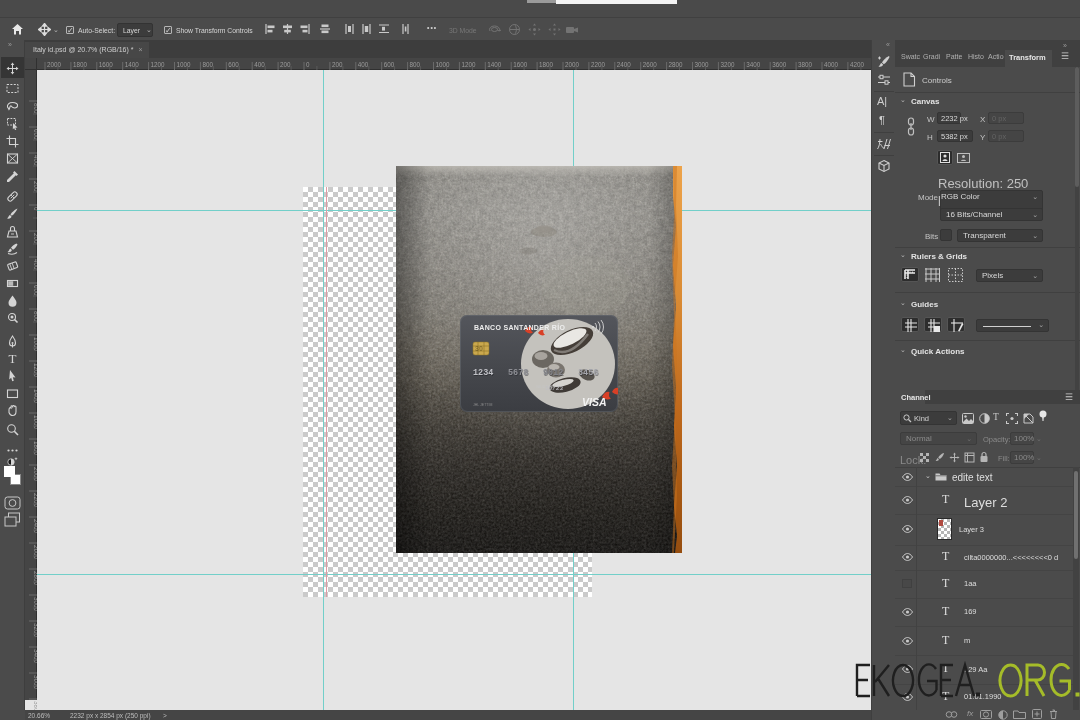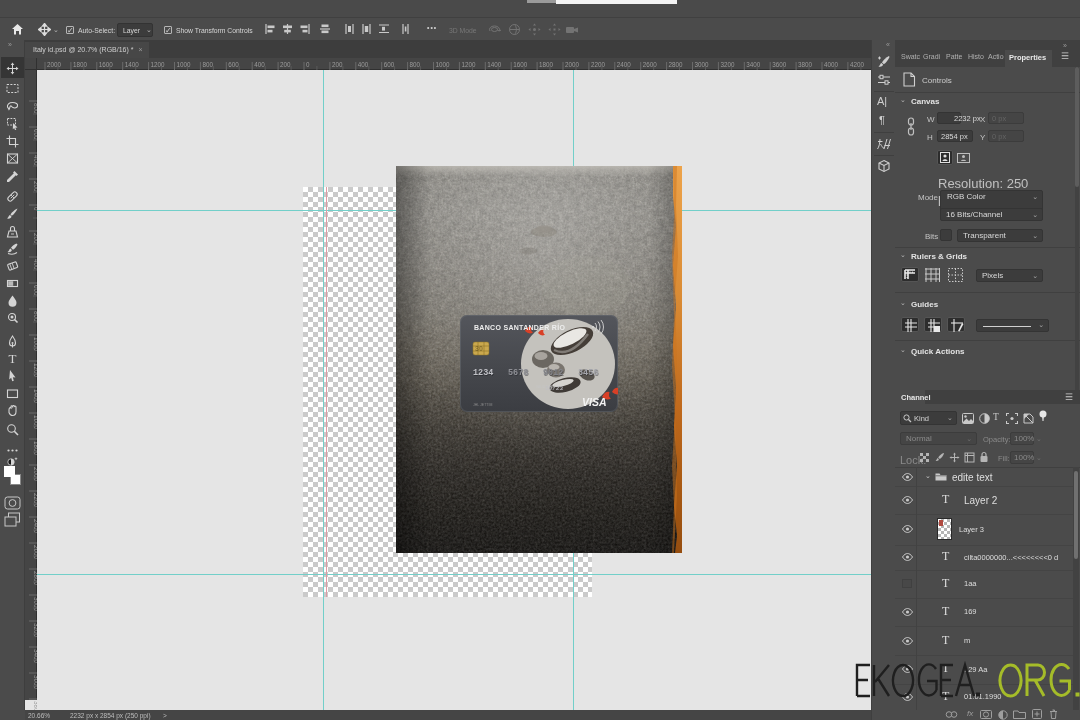--- a/index.html
+++ b/index.html
@@ -695,36 +695,36 @@
 
 <div class="abs" id="props">
       <div style="position:absolute;left:0;top:0;width:185px;height:27px;background:#404040"></div>
       <div style="position:absolute;left:168px;top:2px;color:#9a9a9a;font-size:7px">»</div>
       <div style="position:absolute;left:6px;top:13px;font-size:7px;color:#b0b0b0">Swatc</div>
       <div style="position:absolute;left:28px;top:13px;font-size:7px;color:#b0b0b0">Gradi</div>
       <div style="position:absolute;left:51px;top:13px;font-size:7px;color:#b0b0b0">Patte</div>
       <div style="position:absolute;left:73px;top:13px;font-size:7px;color:#b0b0b0">Histo</div>
       <div style="position:absolute;left:93px;top:13px;font-size:7px;color:#b0b0b0">Actio</div>
       <div style="position:absolute;left:110px;top:10px;width:47px;height:17px;background:#4b4b4b"></div>
-      <div style="position:absolute;left:114px;top:13px;font-size:7.5px;color:#e8e8e8;font-weight:bold">Properties</div>
+      <div style="position:absolute;left:114px;top:13px;font-size:7.5px;color:#e8e8e8;font-weight:bold">Transform</div>
       <div style="position:absolute;left:166px;top:11px;color:#c9c9c9;font-size:9px">☰</div>
       <svg style="position:absolute;left:7px;top:32px" width="14" height="15" viewBox="0 0 14 15">
         <path d="M2 1 H9 L12.5 4.5 V14 H2 Z" fill="#4b4b4b" stroke="#d0d0d0" stroke-width="1.1"></path>
         <path d="M9 1 V4.5 H12.5" fill="none" stroke="#d0d0d0" stroke-width="1.1"></path>
       </svg>
       <div style="position:absolute;left:27px;top:36px;font-size:8px;color:#cdcdcd">Controls</div>
       <div style="position:absolute;left:0px;top:52px;width:185px;height:1px;background:#404040"></div>
       <div style="position:absolute;left:5px;top:56px;color:#b9b9b9;font-size:7px">⌄</div>
       <div class="sechead" style="left:16px;top:57px">Canvas</div>
       <div style="position:absolute;left:32px;top:75px;font-size:8px;color:#c4c4c4">W</div>
-      <div class="field" style="left:42px;top:72px;width:24px;height:12px;line-height:11px;padding-left:16px;font-size:7.5px;white-space:nowrap">2232 px</div>
+      <div class="field" style="left:42px;top:72px;width:24px;height:12px;line-height:11px;padding-left:3px;font-size:7.5px;white-space:nowrap">2232 px</div>
       <div style="position:absolute;left:85px;top:75px;font-size:8px;color:#c4c4c4">X</div>
       <div class="gfield" style="left:93px;top:72px;width:36px;height:12px;line-height:11px;padding-left:3px;font-size:7.5px;white-space:nowrap">0 px</div>
       <div style="position:absolute;left:32px;top:93px;font-size:8px;color:#c4c4c4">H</div>
-      <div class="field" style="left:42px;top:90px;width:36px;height:12px;line-height:11px;padding-left:3px;font-size:7.5px;white-space:nowrap">2854 px</div>
+      <div class="field" style="left:42px;top:90px;width:36px;height:12px;line-height:11px;padding-left:3px;font-size:7.5px;white-space:nowrap">5382 px</div>
       <div style="position:absolute;left:85px;top:93px;font-size:8px;color:#c4c4c4">Y</div>
       <div class="gfield" style="left:93px;top:90px;width:36px;height:12px;line-height:11px;padding-left:3px;font-size:7.5px;white-space:nowrap">0 px</div>
       <svg style="position:absolute;left:11px;top:77px" width="10" height="20" viewBox="0 0 10 20">
         <g fill="none" stroke="#c0c0c0" stroke-width="1.2">
           <rect x="2.5" y="1" width="5" height="7" rx="2.5"></rect>
           <rect x="2.5" y="11" width="5" height="7" rx="2.5"></rect>
           <path d="M5 6 V13"></path>
         </g>
       </svg>
       <div class="ibtn" style="left:42px;top:110px;width:16px;height:15px;background:#2c2c2c;border:1px solid #555"></div>
@@ -733,21 +733,21 @@
         <circle cx="5" cy="4" r="1.6" fill="#e0e0e0"></circle>
         <path d="M2.5 9 C2.5 6.8 7.5 6.8 7.5 9 Z" fill="#e0e0e0"></path>
       </svg>
       <svg style="position:absolute;left:62px;top:113px" width="13" height="10" viewBox="0 0 13 10">
         <rect x="0.5" y="0.5" width="12" height="9" fill="none" stroke="#bdbdbd" stroke-width="1"></rect>
         <circle cx="6.5" cy="3.5" r="1.5" fill="#bdbdbd"></circle>
         <path d="M4 8 C4 6.2 9 6.2 9 8 Z" fill="#bdbdbd"></path>
       </svg>
       <div style="position:absolute;left:43px;top:136px;font-size:13px;color:#c0c0c0">Resolution: 250 pixels/inch</div>
       <div style="position:absolute;left:23px;top:153px;font-size:8px;color:#c4c4c4">Mode</div>
-      <div class="field" style="left:45px;top:150px;width:103px;height:25px;line-height:12px;padding-left:6px">RGB Color<span style="position:absolute;right:4px;color:#aaa;font-size:7px">⌄</span></div>
+      <div class="field" style="left:45px;top:150px;width:103px;height:25px;line-height:12px;padding-left:0">RGB Color<span style="position:absolute;right:4px;color:#aaa;font-size:7px">⌄</span></div>
       <div class="field" style="left:45px;top:168px;width:103px;height:13px;line-height:12px;padding-left:5px">16 Bits/Channel<span style="position:absolute;right:4px;color:#aaa;font-size:7px">⌄</span></div>
       <div style="position:absolute;left:30px;top:192px;font-size:8px;color:#c4c4c4">Bits</div>
       <div style="position:absolute;left:45px;top:189px;width:12px;height:12px;background:#3c3c3c;border:1px solid #343434;border-radius:2px"></div>
       <div class="field" style="left:62px;top:189px;width:86px;height:13px;line-height:12px;padding-left:5px">Transparent<span style="position:absolute;right:4px;color:#aaa;font-size:7px">⌄</span></div>
       <div style="position:absolute;left:0px;top:207px;width:185px;height:1px;background:#404040"></div>
       <div style="position:absolute;left:5px;top:211px;color:#b9b9b9;font-size:7px">⌄</div>
       <div class="sechead" style="left:16px;top:212px">Rulers &amp; Grids</div>
       <div class="ibtn" style="left:6px;top:227px;border:1px solid #555"></div>
       <svg style="position:absolute;left:9px;top:229px" width="12" height="11" viewBox="0 0 12 11">
         <path d="M1 1 V10 M1 1 H11 M1 4 H11 M4 1 V10" stroke="#e8e8e8" stroke-width="1.6" fill="none"></path>
@@ -896,21 +896,21 @@
       </svg>
       <div style="position:absolute;left:57px;top:82.0px;font-size:10px;color:#dedede">edite text</div>
       <div style="position:absolute;left:0;top:123.5px;width:178px;height:1px;background:#444444"></div>
       <div style="position:absolute;left:7px;top:105.8px">
         <svg width="11" height="8" viewBox="0 0 11 8">
           <path d="M0.5 4 C2 1.5 4 0.5 5.5 0.5 C7 0.5 9 1.5 10.5 4 C9 6.5 7 7.5 5.5 7.5 C4 7.5 2 6.5 0.5 4 Z" fill="none" stroke="#c9c9c9" stroke-width="1"></path>
           <circle cx="5.5" cy="4" r="1.6" fill="#c9c9c9"></circle>
         </svg>
       </div>
       <div style="position:absolute;left:47px;top:101.8px;font-size:12px;color:#dedede;font-family:'Liberation Serif'">T</div>
-      <div style="position:absolute;left:69px;top:105.2px;font-size:10px;color:#dedede;white-space:nowrap">Layer 2</div>
+      <div style="position:absolute;left:69px;top:105.2px;font-size:13px;color:#dedede;white-space:nowrap">Layer 2</div>
       <div style="position:absolute;left:0;top:154.5px;width:178px;height:1px;background:#444444"></div>
       <div style="position:absolute;left:7px;top:135.0px">
         <svg width="11" height="8" viewBox="0 0 11 8">
           <path d="M0.5 4 C2 1.5 4 0.5 5.5 0.5 C7 0.5 9 1.5 10.5 4 C9 6.5 7 7.5 5.5 7.5 C4 7.5 2 6.5 0.5 4 Z" fill="none" stroke="#c9c9c9" stroke-width="1"></path>
           <circle cx="5.5" cy="4" r="1.6" fill="#c9c9c9"></circle>
         </svg>
       </div>
       <div style="position:absolute;left:42px;top:128.0px;width:15px;height:22px;background:repeating-conic-gradient(#b5b5b5 0% 25%, #ffffff 0% 50%) 0 0/6px 6px;border:1px solid #2a2a2a"></div>
       <div style="position:absolute;left:44px;top:130.0px;width:4px;height:6px;background:#b04a40"></div>
       <div style="position:absolute;left:64px;top:134.5px;font-size:7.5px;color:#dedede">Layer 3</div>

